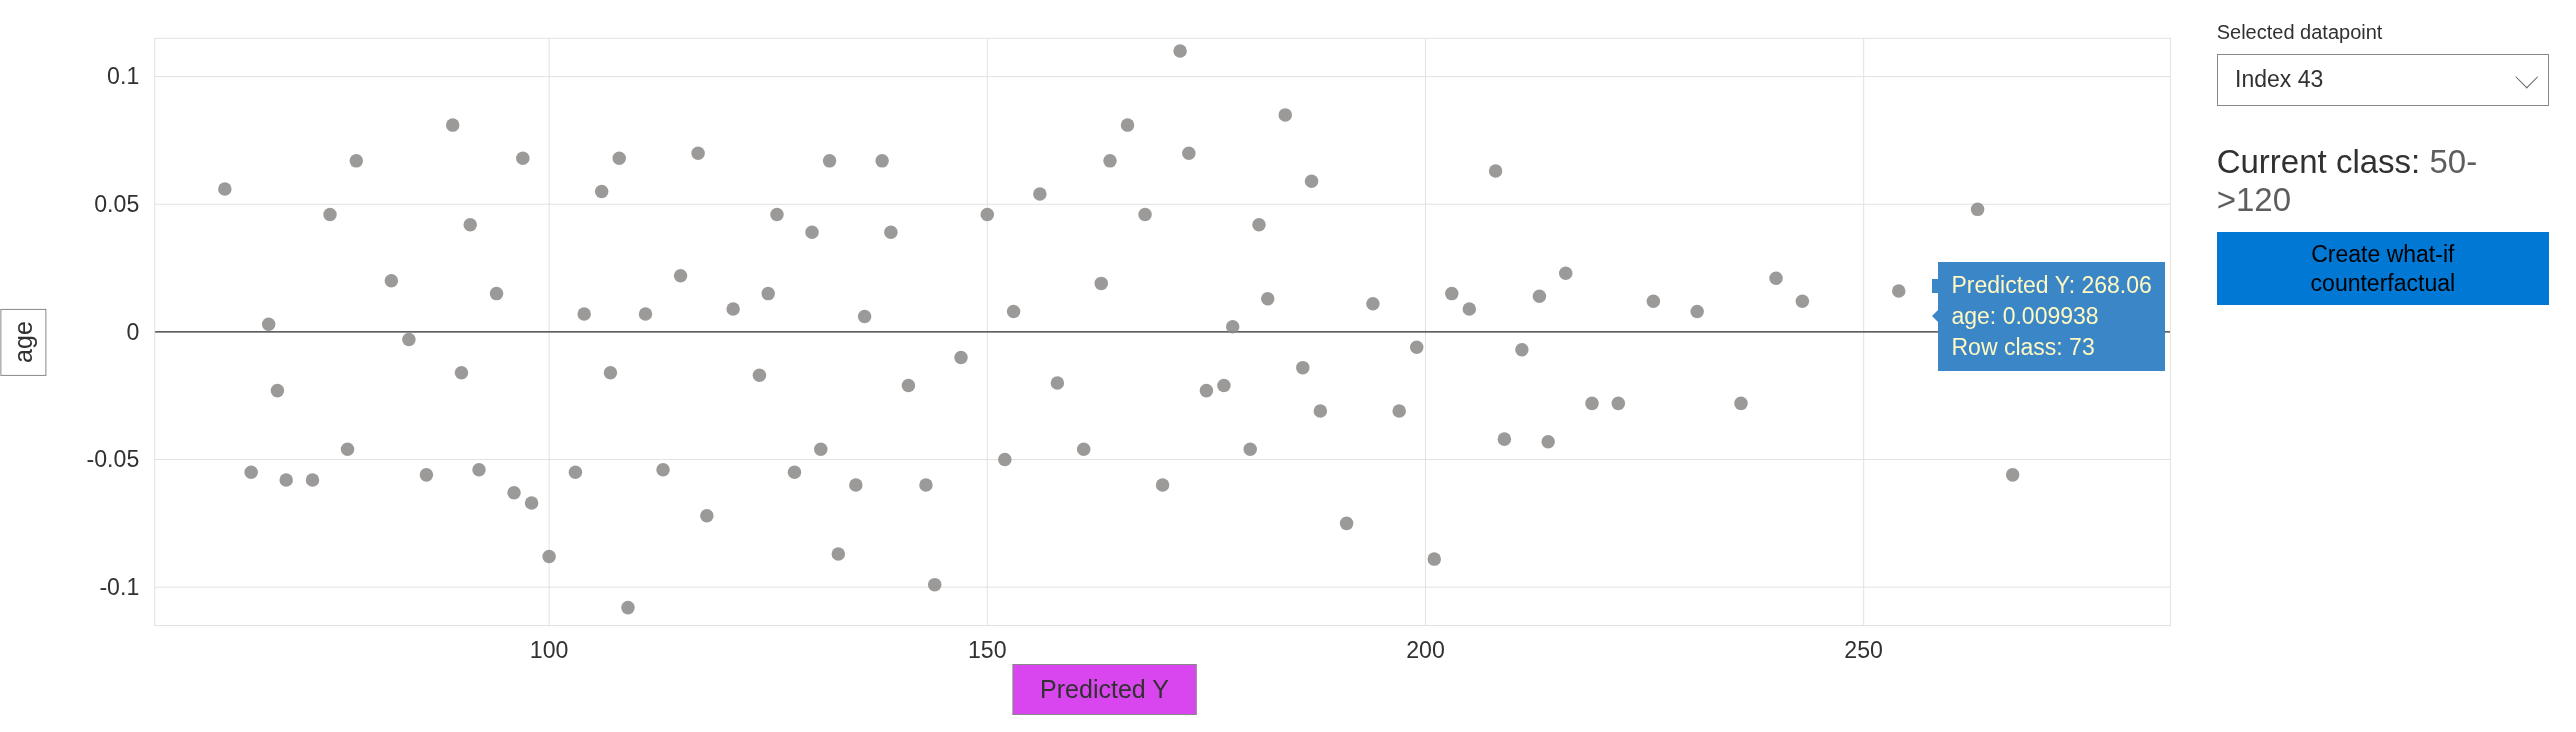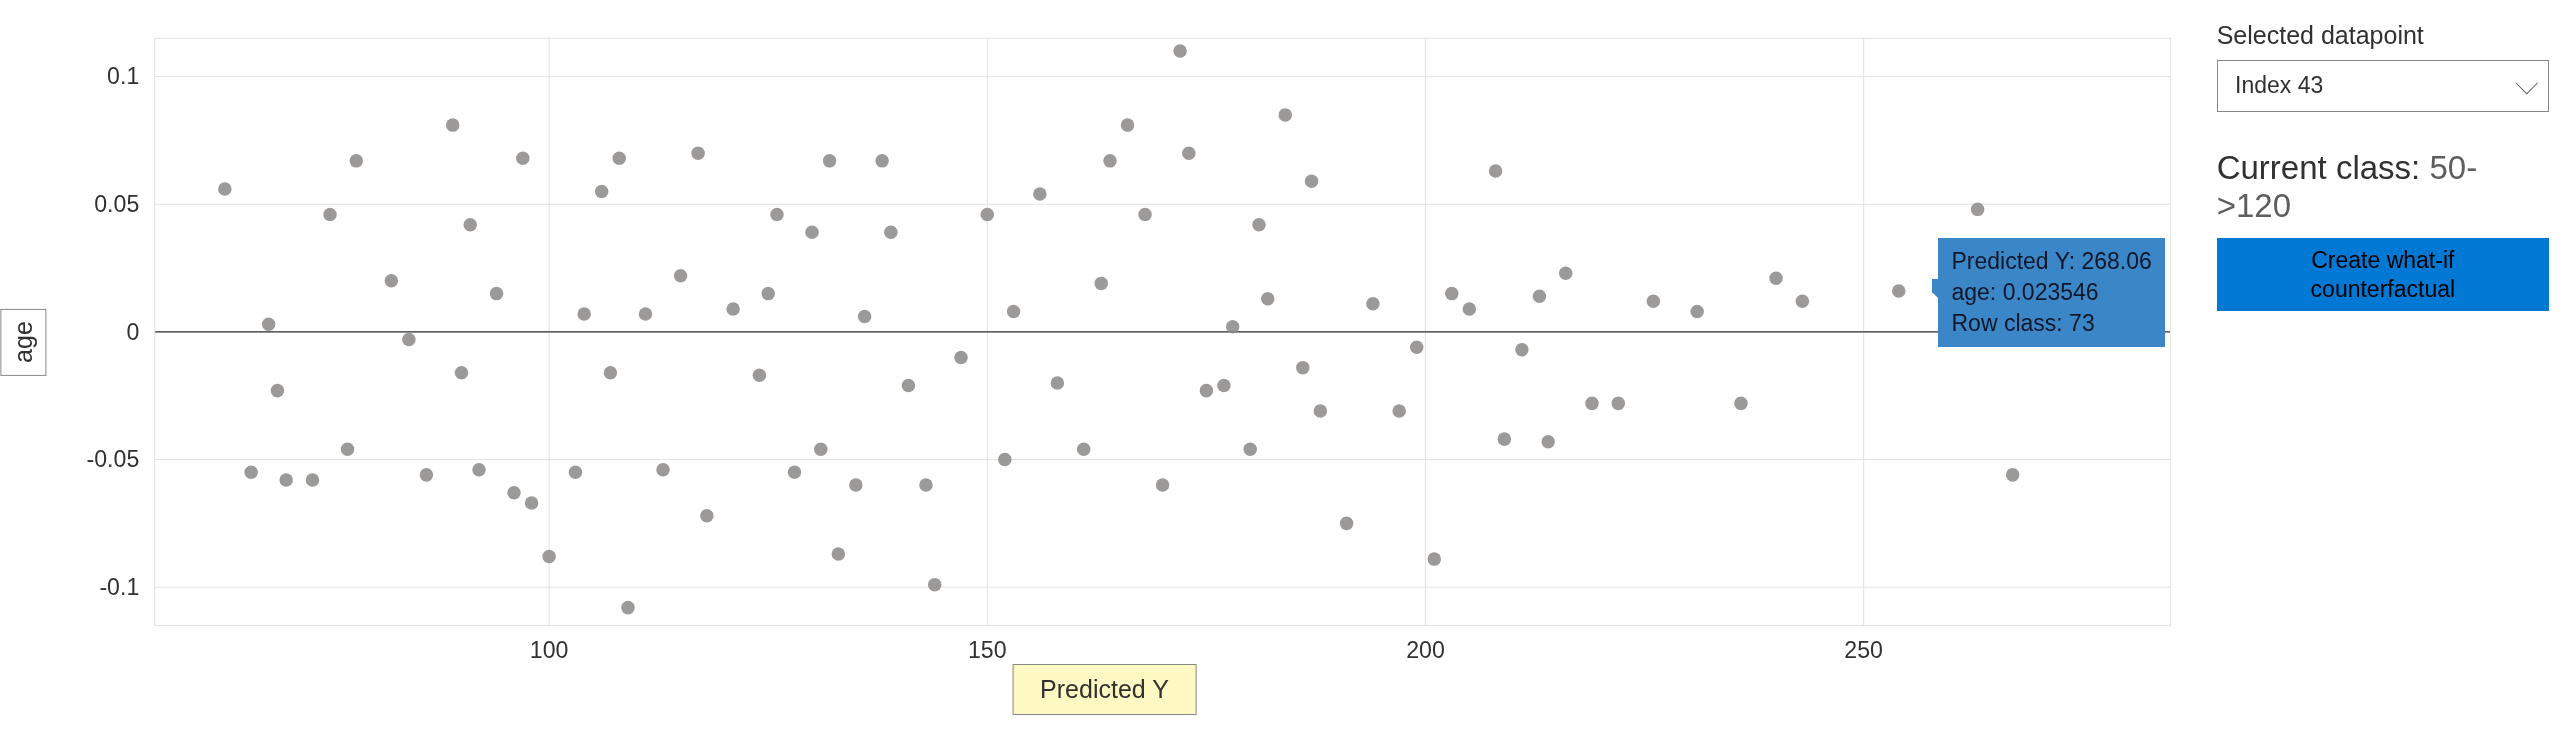--- a/index.html
+++ b/index.html
@@ -35,30 +35,31 @@
     background: #fff;
   }
   .xlabel-box {
     position: absolute;
     bottom: 17.4px;
     left: 50%;
     transform: translateX(-50%);
     border: 1px solid #888;
     padding: 9.7px 27px;
     font-size: 25px;
-    background: #fef9c3;
+    background: #d946ef;
   }
   .tooltip {
     position: absolute;
     background: #3b86c7;
-    color: #0f172a;
+    color: #fef9c3;
     padding: 7.7px 13.5px;
     font-size: 23px;
     line-height: 1.35;
     white-space: nowrap;
+    margin-top: 24px;
   }
   .tooltip::before {
     content: "";
     position: absolute;
     left: -15.5px;
     top: 50%;
     transform: translateY(-50%);
     border: 9.7px solid transparent;
     border-right-color: #3b86c7;
   }
@@ -68,21 +69,21 @@
     height: 13.5px;
     background: #3b86c7;
   }
   .side-panel {
     width: 367px;
     padding: 21px 27px 19.3px 7.7px;
     display: flex;
     flex-direction: column;
   }
   .side-label {
-    font-size: 25px;
+    font-size: 20px;
     margin-bottom: 9.7px;
   }
   .dropdown {
     border: 1px solid #8a8886;
     height: 52px;
     display: flex;
     align-items: center;
     justify-content: space-between;
     padding: 0 13.5px 0 17.4px;
     font-size: 23px;
@@ -246,21 +247,21 @@
   </div>
 
   <div class="tooltip-marker" id="tt-marker" style="left: 1932px; top: 279px;"></div>
   <div class="tooltip" id="tt" style="left: 1938px; top: 238px;">
     <div>
       <span>Predicted Y:</span>
       <span>268.06</span>
     </div>
     <div>
       <span>age:</span>
-      <span>0.023546</span>
+      <span>0.009938</span>
     </div>
     <div>
       <span>Row class:</span>
       <span>73</span>
     </div>
   </div>
 </div>
 
 <div class="side-panel">
   <div class="side-label">Selected datapoint</div>

